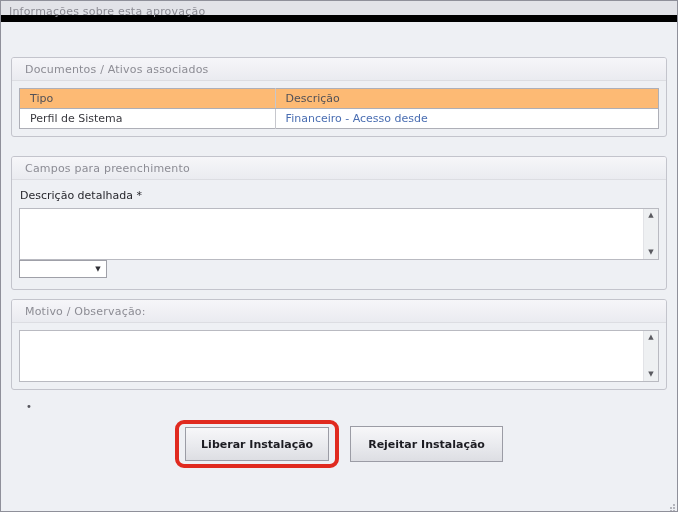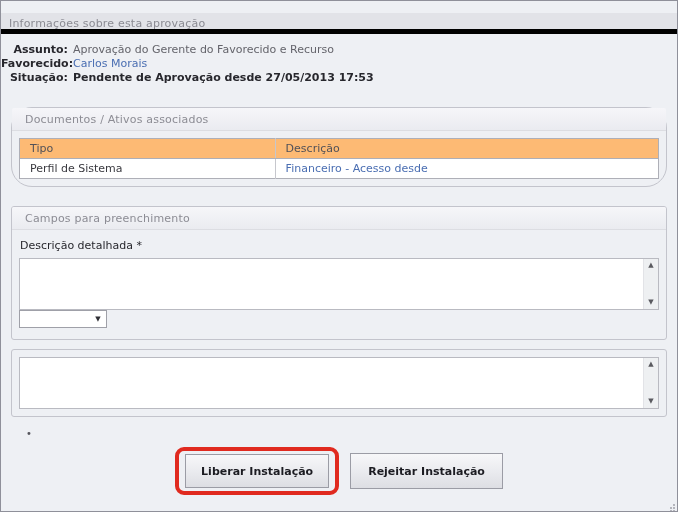--- a/index.html
+++ b/index.html
@@ -12,25 +12,24 @@
   .window {
     position: relative;
     width: 678px; height: 512px;
     background: #eef0f4;
     border: 1px solid #8f909a;
     overflow: hidden;
   }
   .titlebar {
     height: 21px;
     background: #e2e3e8;
-    border-bottom: 5px solid #000000;
+    border-bottom: 7px solid #000000;
     color: #8b8b93;
     padding: 4px 8px 0 8px;
     letter-spacing: .2px;
-    margin-top: 12px;
   }
   
   .info { padding: 9px 0 0 0; }
   .info-row { display: flex; line-height: 14px; }
   .info-label {
     width: 67px; text-align: right; font-weight: bold; color: #27272d;
     flex: 0 0 67px;
   }
   .info-value { margin-left: 5px; color: #64646b; }
   .info-value.strong { font-weight: bold; color: #27272d; }
@@ -44,21 +43,21 @@
   }
   .panel-header {
     padding: 5px 13px 4px 13px;
     color: #8c8c94;
     background: linear-gradient(180deg, #f6f6f9, #eaebf0);
     border-bottom: 1px solid #dcdde2;
     border-radius: 2px 2px 0 0;
     letter-spacing: .2px;
   }
   .panel-body { padding: 7px; }
-  #panel-documents { margin-top: 22px; border-radius: 21px; }
+  #panel-documents { margin-top: 35px; }
   #panel-fields { margin-top: 19px; }
   #panel-reason { margin-top: 9px; }
   
   table.assoc {
     width: 100%;
     border-collapse: collapse;
     background: #fff;
     border: 1px solid #aeafb7;
   }
   table.assoc th {
@@ -146,34 +145,20 @@
 </style>
 </head>
 <body>
 
 <div class="window">
 
   <div class="titlebar">
     <span>Informações sobre esta aprovação</span>
   </div>
 
-  <div class="info">
-    <div class="info-row">
-      <span class="info-label">Assunto:</span>
-      <span class="info-value">Aprovação do Gerente do Favorecido e Recurso</span>
-    </div>
-    <div class="info-row">
-      <span class="info-label">Favorecido:</span>
-      <a class="link info-value">Carlos Morais</a>
-    </div>
-    <div class="info-row">
-      <span class="info-label">Situação:</span>
-      <span class="info-value strong">Pendente de Aprovação desde 27/05/2013 17:53</span>
-    </div>
-  </div>
 
   <div class="panel" id="panel-documents">
     <div class="panel-header">Documentos / Ativos associados</div>
     <div class="panel-body">
       <table class="assoc">
         <thead>
           <tr>
             <th>Tipo</th>
             <th>Descrição</th>
           </tr>
@@ -200,20 +185,21 @@
         </div>
       </div>
       <div class="combo">
         <span class="combo-value"></span>
         <span class="combo-arrow">▼</span>
       </div>
     </div>
   </div>
 
   <div class="panel" id="panel-reason">
+    <div class="panel-header">Motivo / Observação:</div>
     <div class="panel-body">
       <div class="ta-wrap">
         <textarea style=""></textarea>
         <div class="scrollrail">
           <span>▲</span>
           <span>▼</span>
         </div>
       </div>
     </div>
   </div>

